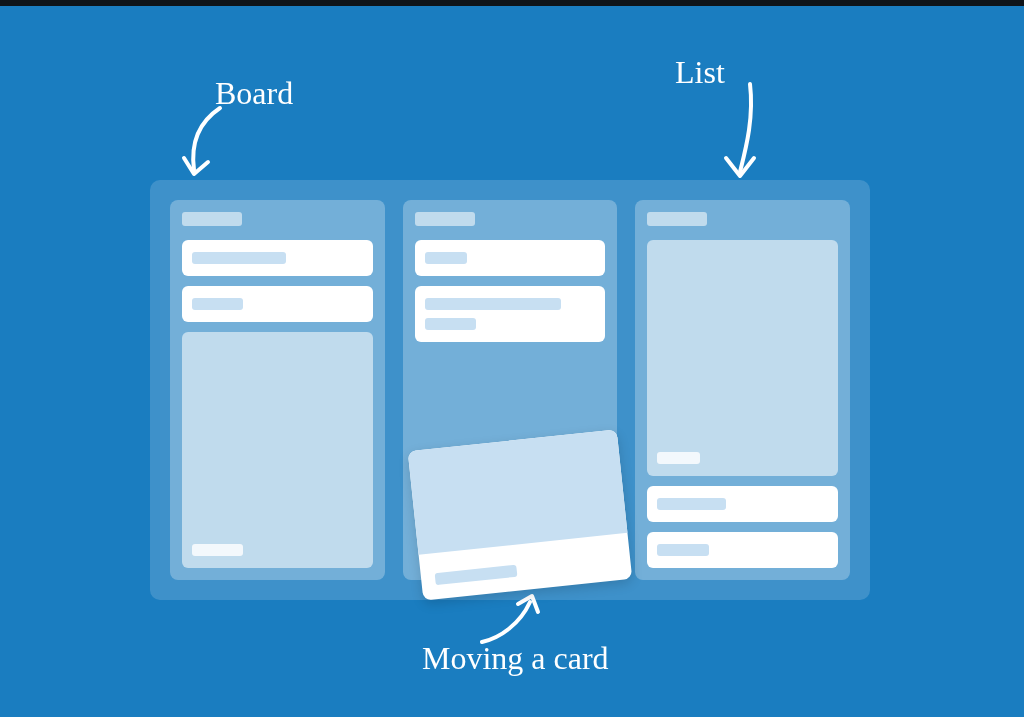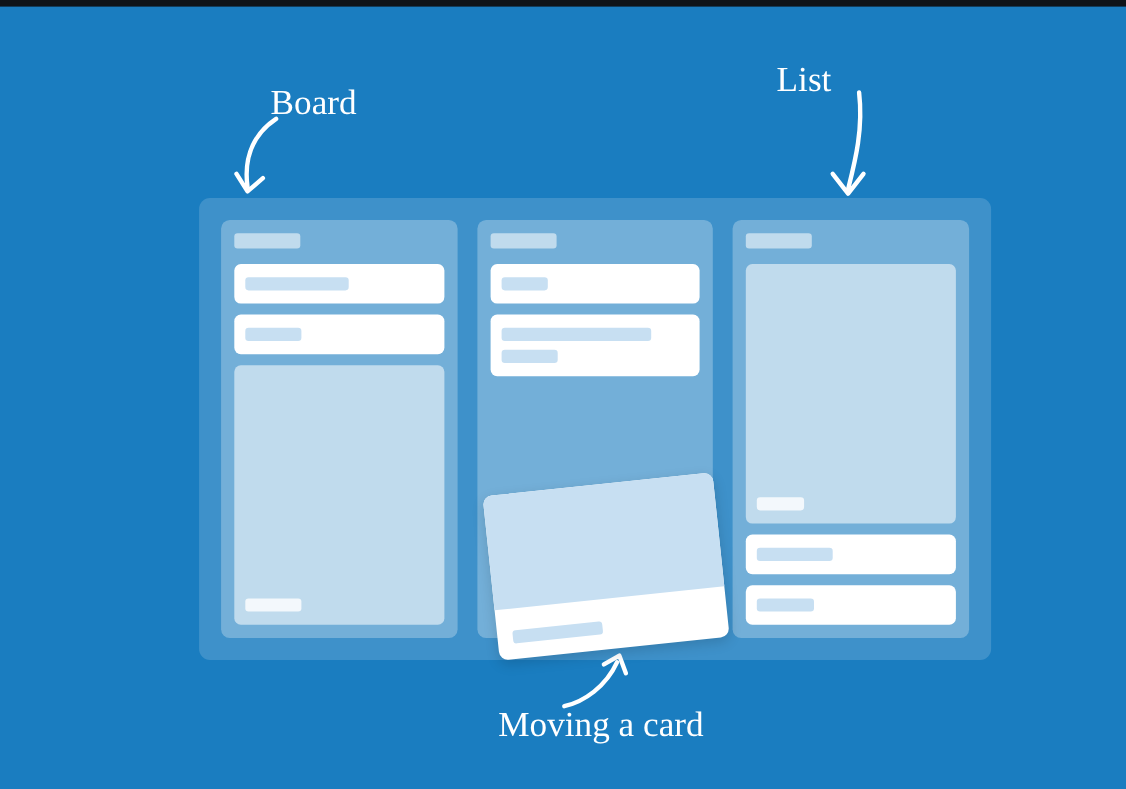--- a/index.html
+++ b/index.html
@@ -6,21 +6,21 @@
     margin:0;padding:0;width:1024px;height:717px;
     background:#1a7dc0;
     font-family:"Comic Sans MS","Segoe Script","Bradley Hand",cursive;
     overflow:hidden;
   }
   .topbar{
     position:absolute;top:0;left:0;right:0;height:6px;
     background:#0f1419;
   }
   .canvas{
-    position:absolute;inset:0;margin-left:31px;
+    position:absolute;inset:0;
   }
   .board{
     position:absolute;
     left:150px;top:180px;width:720px;height:420px;
     background:rgba(255,255,255,0.16);
     border-radius:10px;
     padding:20px;
     box-sizing:border-box;
   }
   .lists{

